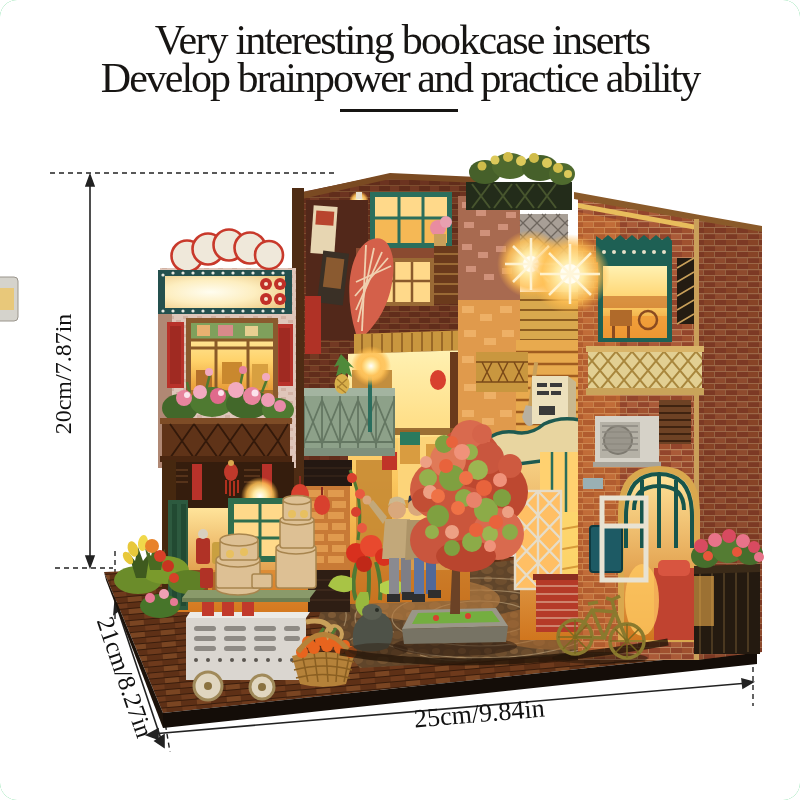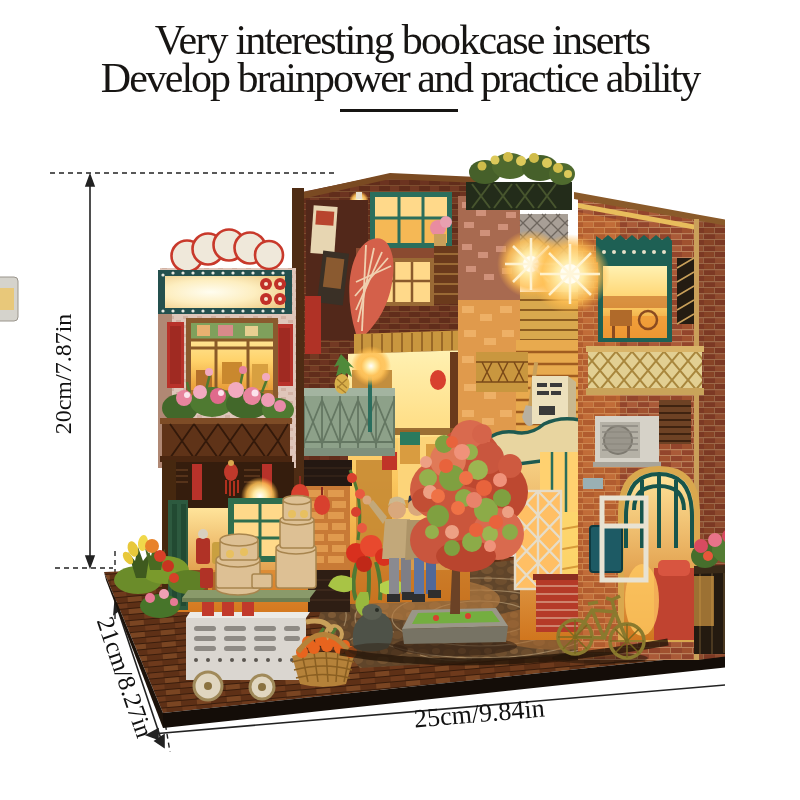--- a/index.html
+++ b/index.html
@@ -1,17 +1,17 @@
 <!DOCTYPE html>
 <html><head>
 <meta charset="utf-8">
 <style>
 html,body{margin:0;padding:0;background:#fff;}
-#stage{position:relative;width:725px;height:800px;background:#22c55e;overflow:hidden;
-font-family:"Liberation Serif",serif;}
+#stage{position:relative;width:800px;height:800px;background:#22c55e;overflow:hidden;
+font-family:"Liberation Serif",serif;border-radius:17px;}
 svg{position:absolute;top:0;left:0;}
 </style>
 </head>
 <body>
 <div id="stage">
 <svg width="800" height="800" viewBox="0 0 800 800">
 <defs>
 <linearGradient id="warmV" x1="0" y1="0" x2="0" y2="1">
 <stop offset="0" stop-color="#fff1b2"></stop>
           <stop offset="0.5" stop-color="#ffd26a"></stop>

